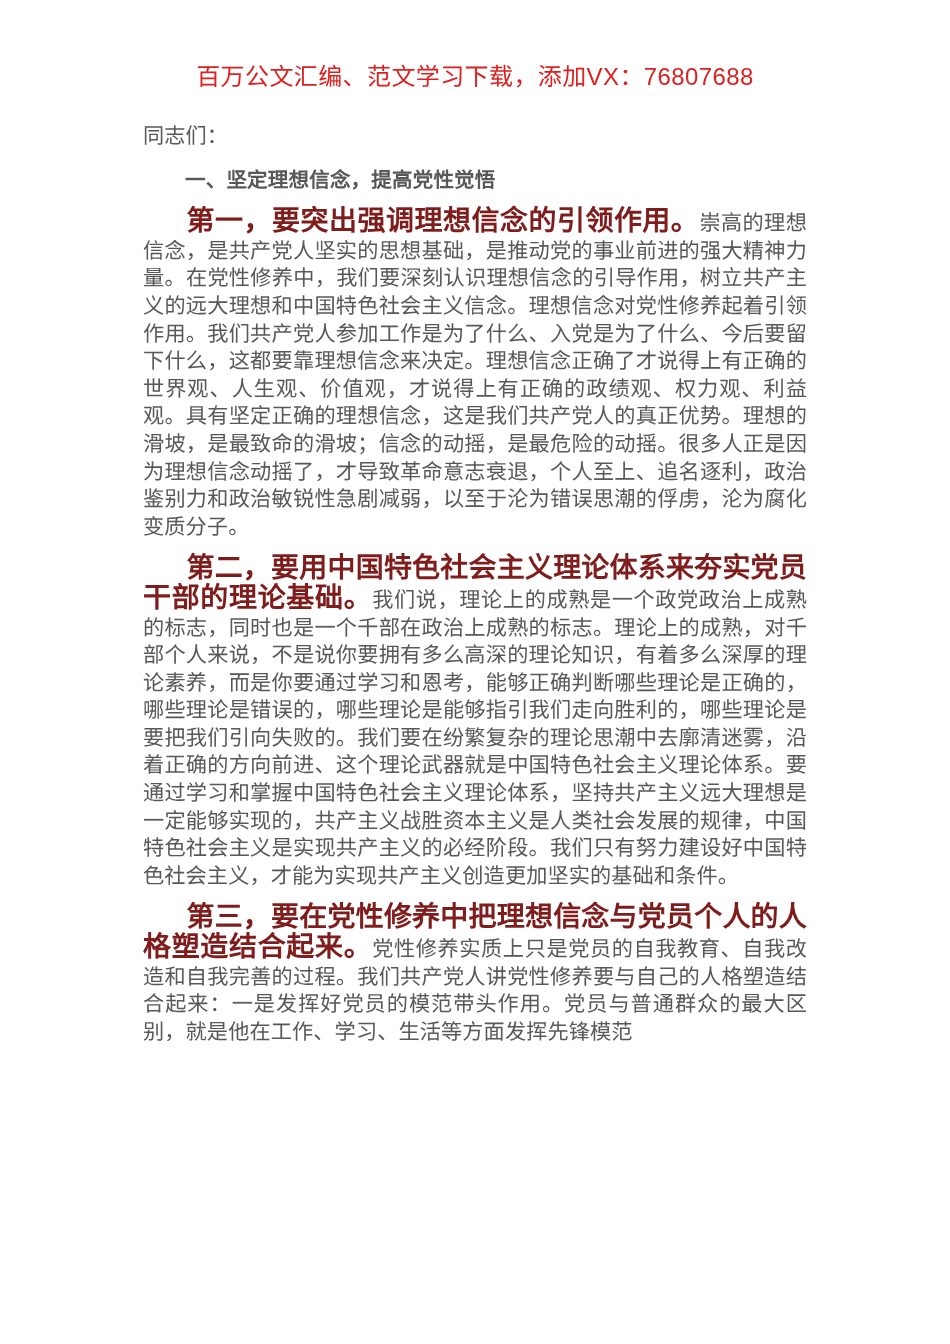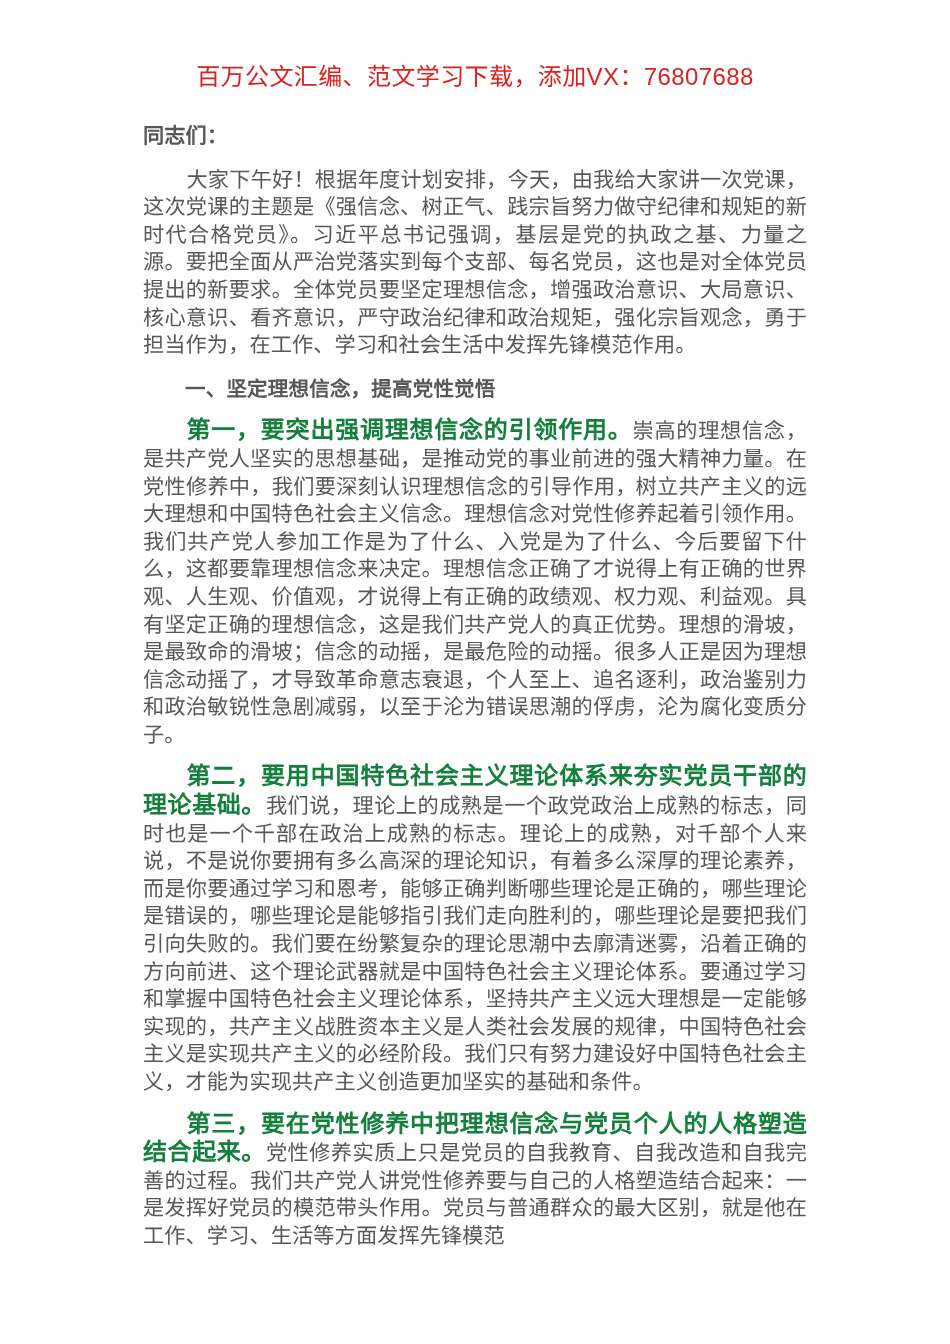--- a/index.html
+++ b/index.html
@@ -61,21 +61,20 @@
     letter-spacing: 0.1px;
   }
 
   .para.indent {
     text-indent: 2.05em;
   }
 
   .para.salutation {
     text-indent: 0;
     margin-bottom: 16px;
-    font-weight: bold;
   }
 
   .para + .para {
     margin-top: 0;
   }
 
   .para.gap-before {
     margin-top: 14px;
   }
 
@@ -88,42 +87,41 @@
     line-height: 27.6px;
     font-weight: 700;
     color: #58585a;
     letter-spacing: 0.2px;
   }
 
   
   .lead {
     font-family: "Liberation Sans", "DejaVu Sans", sans-serif;
     font-weight: 700;
-    font-size: 24px;
-    color: #15803d;
+    font-size: 28px;
+    color: #7f1d1d;
     letter-spacing: 0.2px;
   }
 
   .narrow-comma {
     letter-spacing: -0.15em;
     margin-right: 0.1em;
   }
 </style>
 </head>
 <body>
 
 <div class="page">
 
   <div class="banner">百万公文汇编、范文学习下载，添加VX：76807688</div>
 
   <div class="doc-body">
 
     <p class="para salutation">同志们：</p>
 
-    <p class="para indent">大家下午好！根据年度计划安排，今天，由我给大家讲一次党课，这次党课的主题是《强信念、树正气、践宗旨努力做守纪律和规矩的新时代合格党员》。习近平总书记强调，基层是党的执政之基、力量之源。要把全面从严治党落实到每个支部、每名党员，这也是对全体党员提出的新要求。全体党员要坚定理想信念，增强政治意识、大局意识、核心意识、看齐意识，严守政治纪律和政治规矩，强化宗旨观念，勇于担当作为，在工作、学习和社会生活中发挥先锋模范作用。</p>
 
     <p class="heading">一、坚定理想信念，提高党性觉悟</p>
 
 
     <p class="para indent gap-before"><span class="lead">第一，要突出强调理想信念的引领作用。</span><span>崇高的理想信念，是共产党人坚实的思想基础，是推动党的事业前进的强大精神力量。在党性修养中，我们要深刻认识理想信念的引导作用</span><span class="narrow-comma">，</span><span>树立共产主义的远大理想和中国特色社会主义信念。理想信念对党性修养起着引领作用。我们共产党人参加工作是为了什么、入党是为了什么、今后要留下什么，这都要靠理想信念来决定。理想信念正确了才说得上有正确的世界观、人生观、价值观，才说得上有正确的政绩观、权力观、利益观。具有坚定正确的理想信念，这是我们共产党人的真正优势。理想的滑坡，是最致命的滑坡；信念的动摇，是最危险的动摇。很多人正是因为理想信念动摇了，才导致革命意志衰退，个人至上、追名逐利，政治鉴别力和政治敏锐性急剧减弱，以至于沦为错误思潮的俘虏，沦为腐化变质分子。</span></p>
 
     <p class="para indent gap-before"><span class="lead">第二，要用中国特色社会主义理论体系来夯实党员干部的理论基础。</span><span>我们说，理论上的成熟是一个政党政治上成熟的标志，同时也是一个千部在政治上成熟的标志。理论上的成熟，对千部个人来说，不是说你要拥有多么高深的理论知识，有着多么深厚的理论素养，而是你要通过学习和恩考，能够正确判断哪些理论是正确的，哪些理论是错误的，哪些理论是能够指引我们走向胜利的，哪些理论是要把我们引向失败的。我们要在纷繁复杂的理论思潮中去廓清迷雾，沿着正确的方向前进、这个理论武器就是中国特色社会主义理论体系。要通过学习和掌握中国特色社会主义理论体系，坚持共产主义远大理想是一定能够实现的，共产主义战胜资本主义是人类社会发展的规律，中国特色社会主义是实现共产主义的必经阶段。我们只有努力建设好中国特色社会主义，才能为实现共产主义创造更加坚实的基础和条件。</span></p>
 
     <p class="para indent gap-before"><span class="lead">第三，要在党性修养中把理想信念与党员个人的人格塑造结合起来。</span><span>党性修养实质上只是党员的自我教育、自我改造和自我完善的过程。我们共产党人讲党性修养要与自己的人格塑造结合起来：一是发挥好党员的模范带头作用。党员与普通群众的最大区别，就是他在工作、学习、生活等方面发挥先锋模范</span></p>
 

